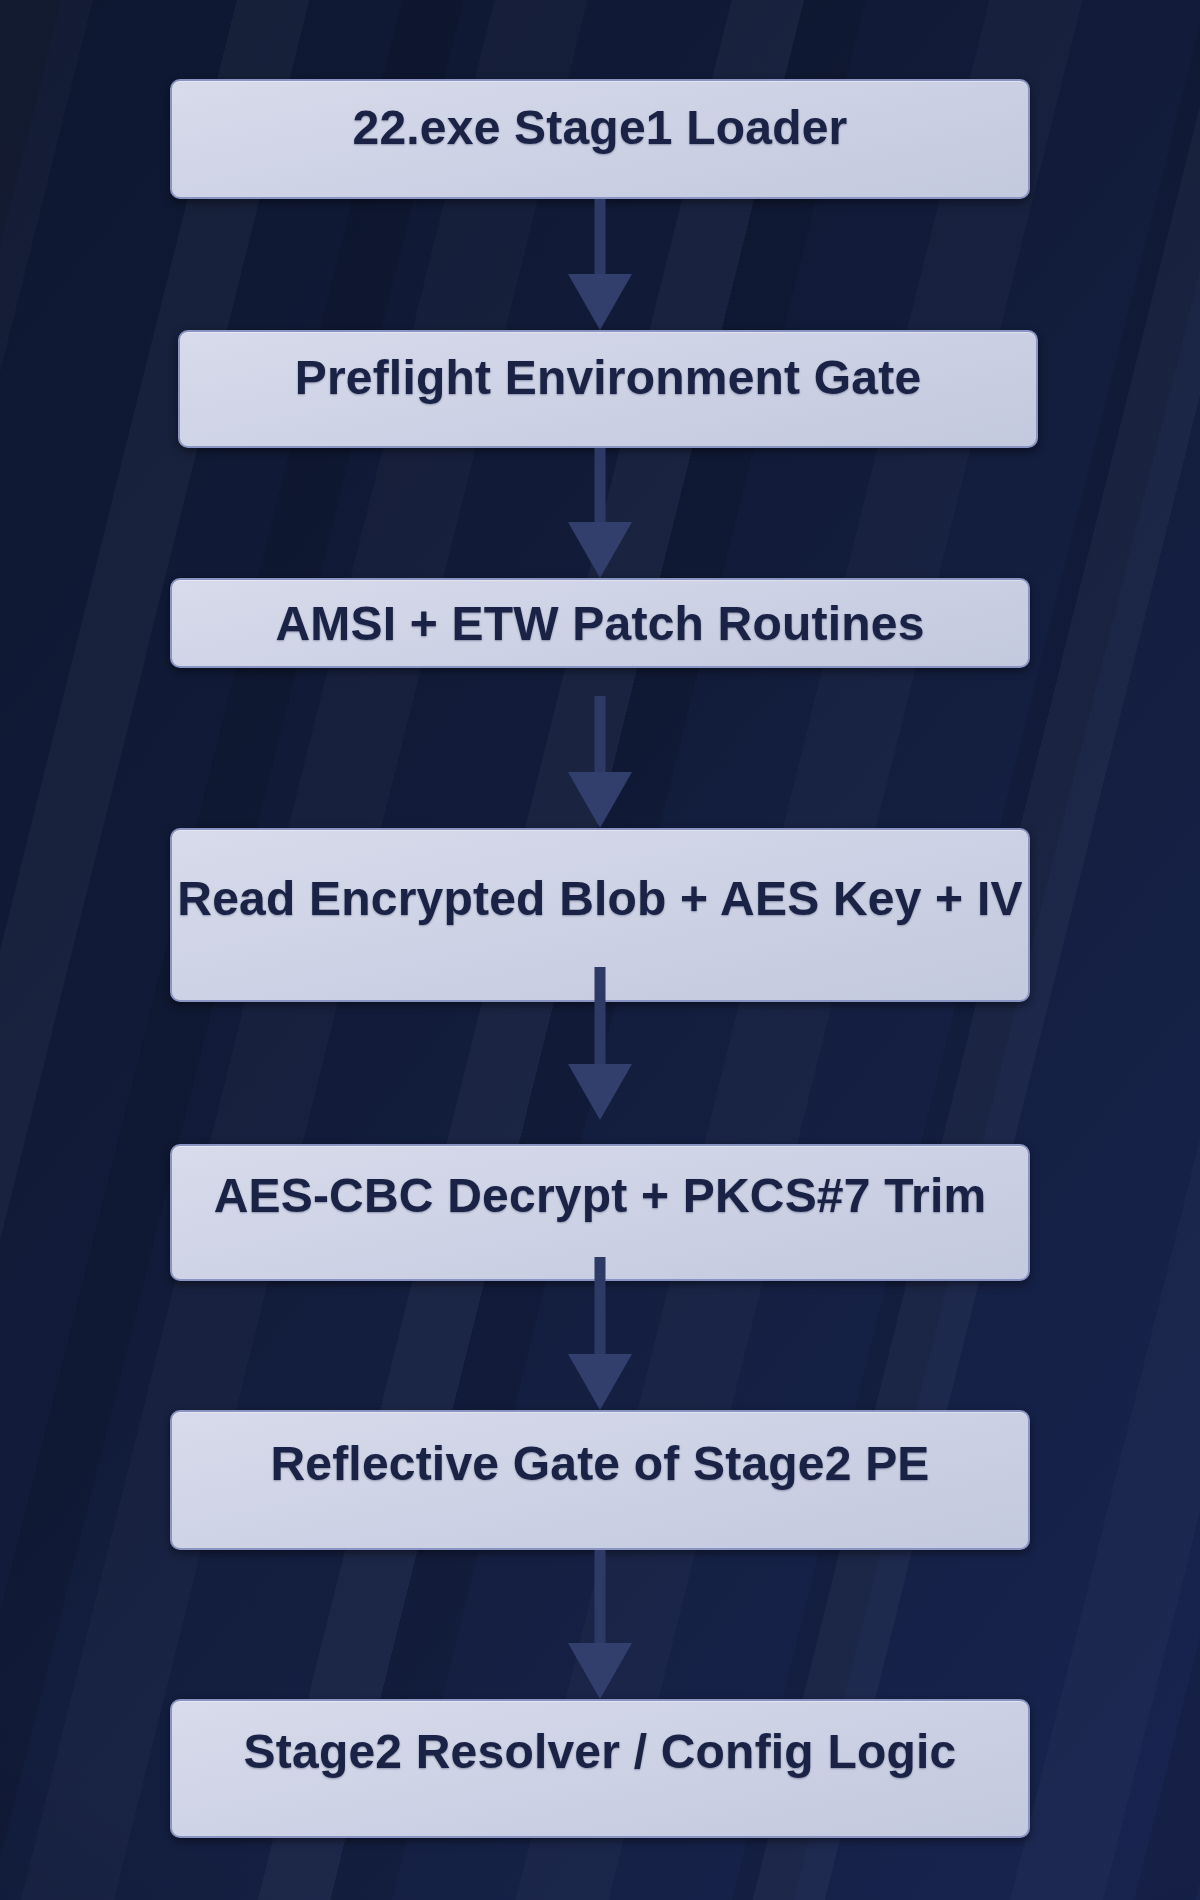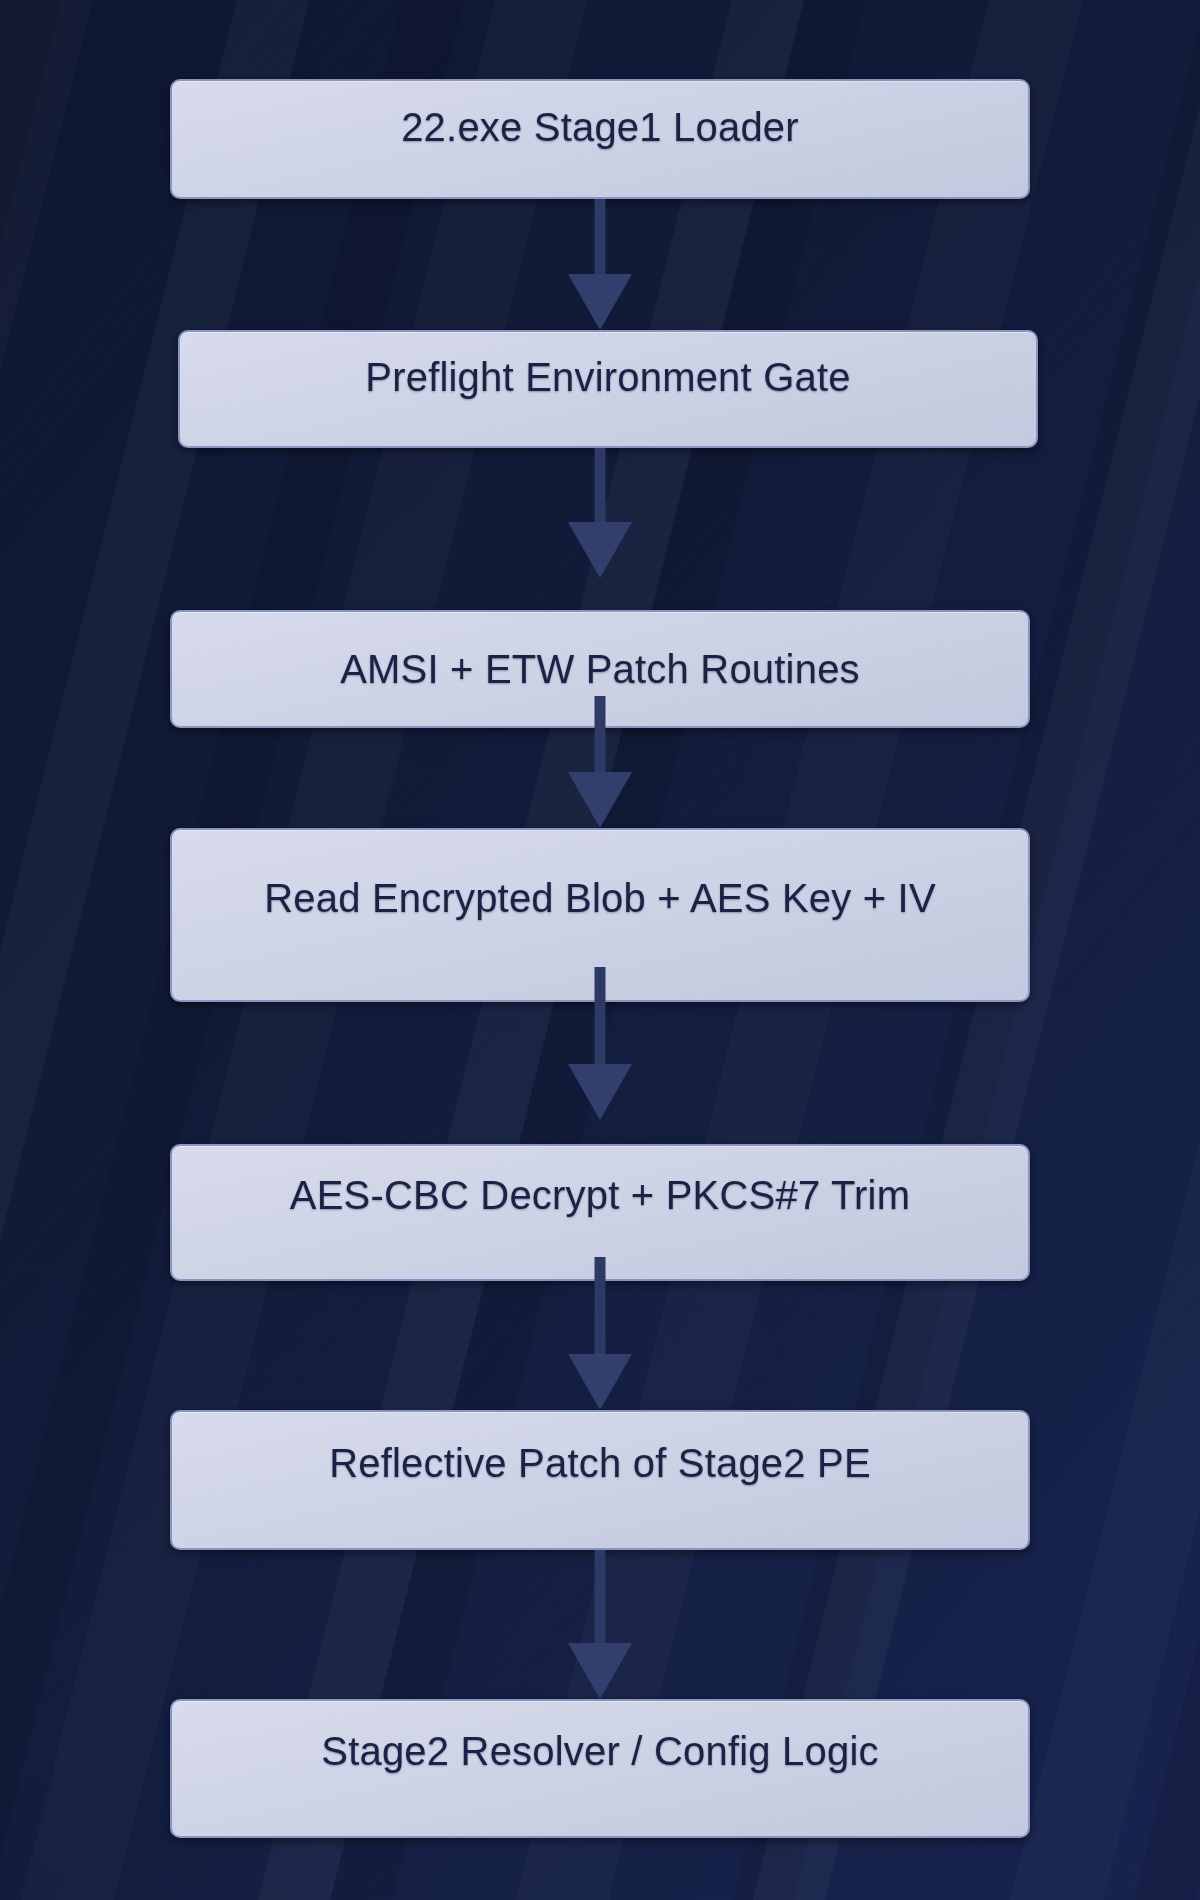--- a/index.html
+++ b/index.html
@@ -45,30 +45,30 @@
     border-radius: 10px;
     background: linear-gradient(168deg, var(--node-fill-top) 0%, var(--node-fill-mid) 48%, var(--node-fill-bottom) 100%);
     box-shadow: 0 3px 8px rgba(0, 0, 0, 0.45), inset 0 1px 0 rgba(255,255,255,0.35);
     display: flex;
     align-items: center;
     justify-content: center;
     text-align: center;
   }
   .flow-node .node-label {
     color: var(--node-text);
-    font-size: 40px;
-    font-weight: 400;
+    font-size: 48px;
+    font-weight: 700;
     letter-spacing: 0.2px;
     text-shadow: 0 1px 2px rgba(20, 26, 60, 0.35);
     white-space: nowrap;
   }
   
   .n1 { top:  79px; height: 120px; padding-bottom: 24px; }
   .n2 { top: 330px; height: 118px; padding-bottom: 24px; margin-left: 8px; }
-  .n3 { top: 610px; height: 118px; }
+  .n3 { top: 578px; height: 90px; }
   .n4 { top: 828px; height: 174px; padding-bottom: 34px; }
   .n5 { top: 1120px; height: 137px; padding-bottom: 34px; margin-top: 24px; }
   .n6 { top: 1410px; height: 140px; padding-bottom: 34px; }
   .n7 { top: 1699px; height: 139px; padding-bottom: 34px; text-align: right; }
 
   .connector {
     position: absolute;
     left: 170px;
     width: 860px;
     pointer-events: none;
@@ -148,21 +148,21 @@
   <div class="flow-node n5">
     <span class="node-label">AES-CBC Decrypt + PKCS#7 Trim</span>
   </div>
 
   <div class="connector c5">
     <span class="stem"></span>
     <span class="head"></span>
   </div>
 
   <div class="flow-node n6">
-    <span class="node-label">Reflective Patch of Stage2 PE</span>
+    <span class="node-label">Reflective Gate of Stage2 PE</span>
   </div>
 
   <div class="connector c6">
     <span class="stem"></span>
     <span class="head"></span>
   </div>
 
   <div class="flow-node n7">
     <span class="node-label">Stage2 Resolver / Config Logic</span>
   </div>

